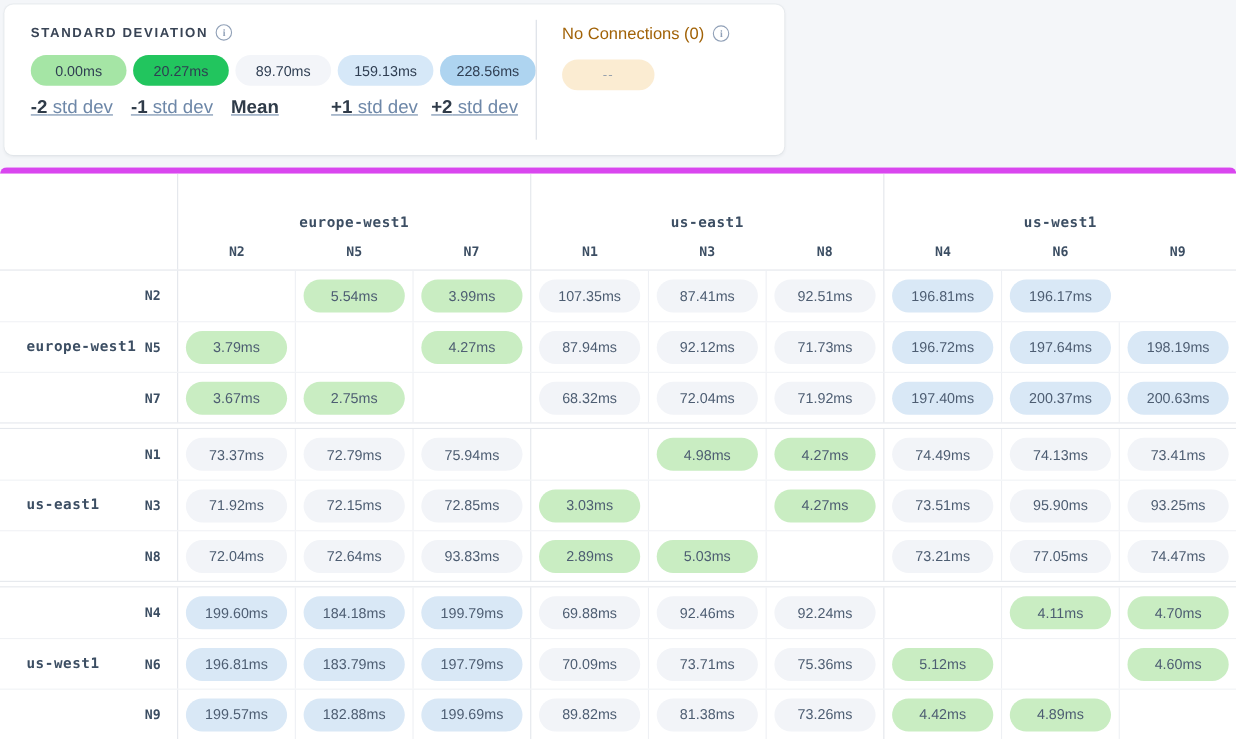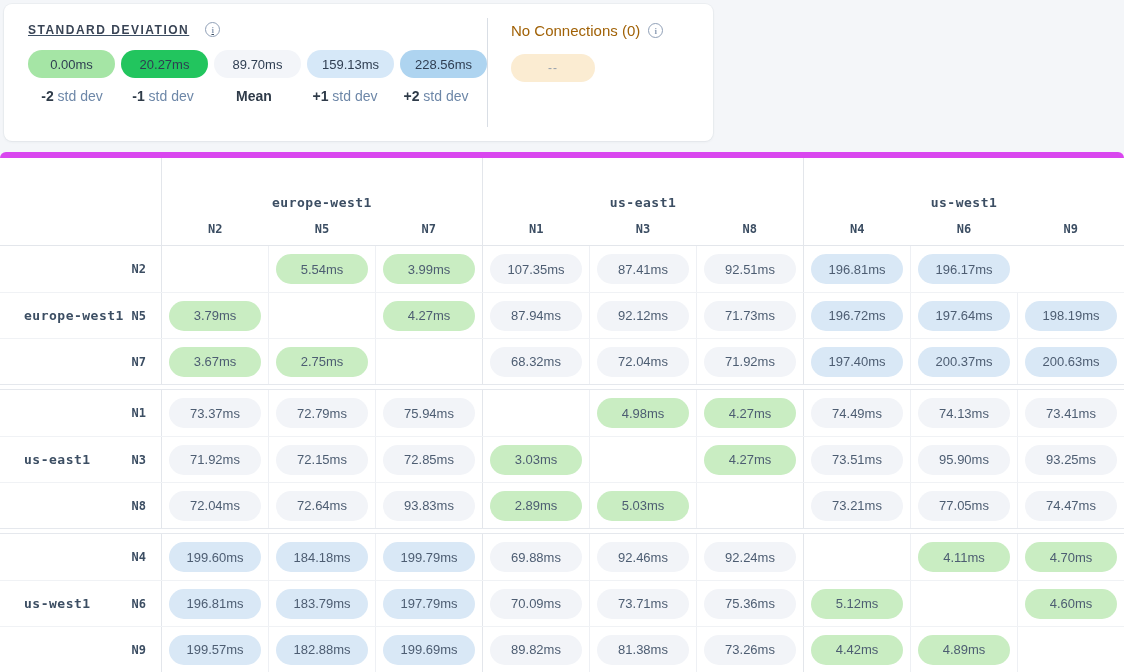--- a/index.html
+++ b/index.html
@@ -12,38 +12,38 @@
   }
 
   
   .legend-card {
     position:absolute; left:4px; top:4px; width:709px; height:137px;
     background:#fff; border-radius:8px;
     box-shadow:0 1px 3px rgba(40,50,70,0.06), 0 0 0 1px rgba(40,50,70,0.03);
     display:flex;
   }
   .legend-left { width:483px; padding:18px 0 0 24px; }
-  .legend-title-row { display:flex; align-items:flex-end; gap:16px;text-decoration:underline; }
+  .legend-title-row { display:flex; align-items:flex-end; gap:7px; }
   .legend-title {
     font-size:12px; font-weight:bold; letter-spacing:1.5px; color:#394455;
   }
   .info-icon {
     width:15px; height:15px; border:1.5px solid #90a0b7; border-radius:50%;
     display:inline-flex; align-items:center; justify-content:center;
     font-size:9px; color:#90a0b7; font-weight:bold; font-family:"Liberation Serif", serif;
     cursor:pointer; flex:0 0 auto;
   }
   .lg-pills { display:flex; gap:6px; margin-top:13px; }
   .lg-pill {
     width:88px; height:28px; border-radius:14px;
     display:flex; align-items:center; justify-content:center;
     font-size:13px; color:#2f3e52;
   }
   .lg-labels { display:flex; gap:3px; margin-top:10px; }
-  .lg-label { width:88px; text-align:center; font-size:14px; color:#6d87a8; }
+  .lg-label { width:88px; font-size:17px; color:#6d87a8;text-decoration:underline; }
   .lg-label b { color:#2f3b49; font-weight:bold; }
 
   .legend-divider { width:1px; background:#d9dee5; margin:14px 0; align-self:stretch; }
 
   .legend-right { flex:1; padding:18px 0 0 23px; }
   .nc-title-row { display:flex; align-items:center; gap:8px; }
   .nc-title { font-size:15px; color:#a16207; }
   .nc-pill {
     margin-top:15px; width:84px; height:28px; border-radius:14px;
     background:#fbecd2; color:#97a1ad; font-size:12px; letter-spacing:1px;

